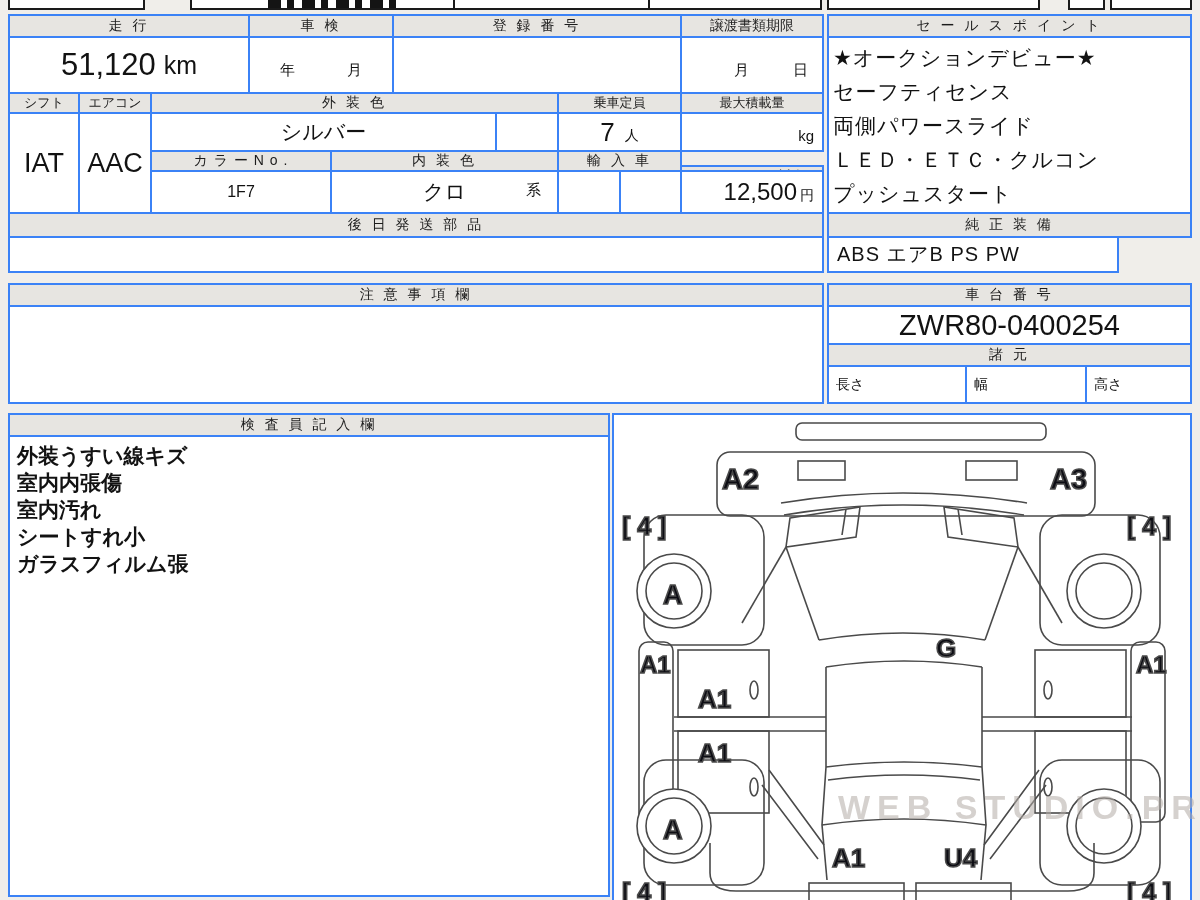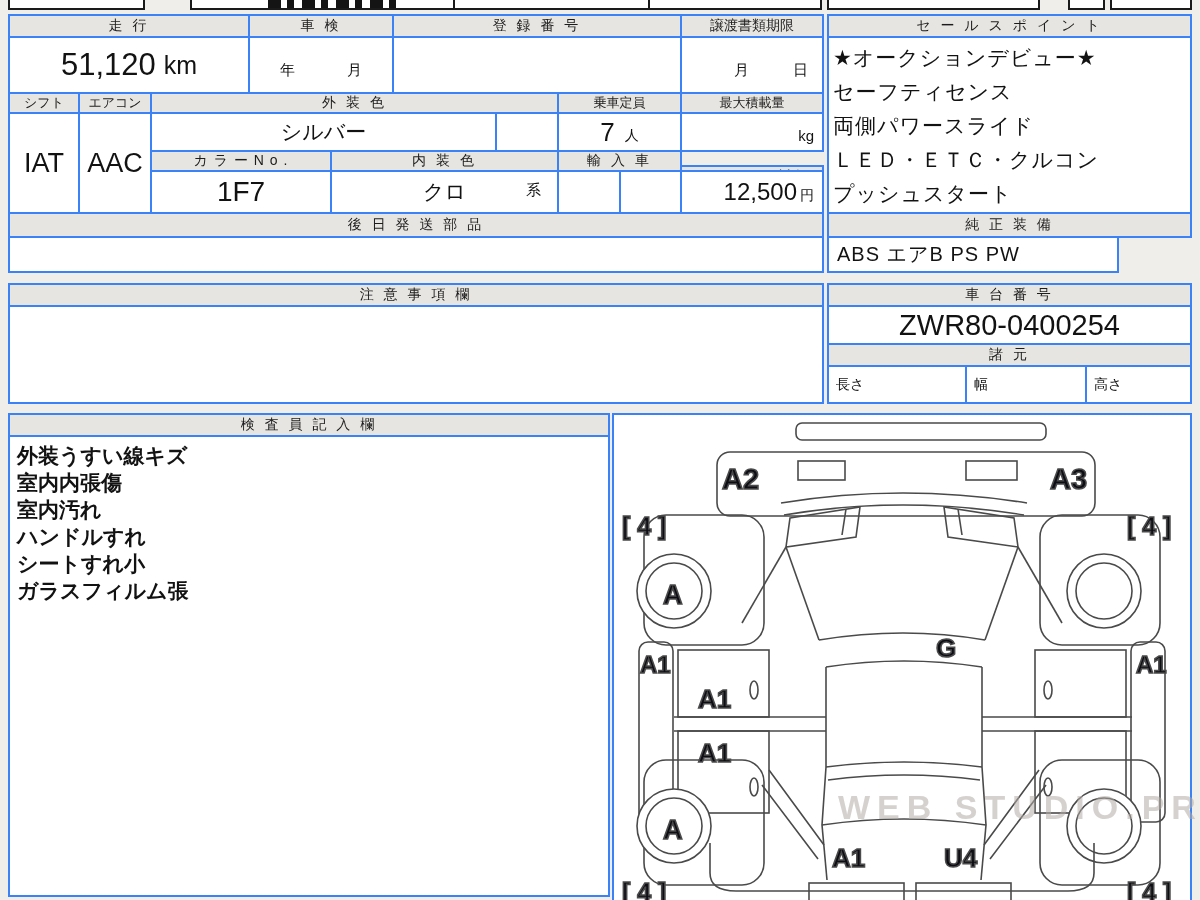--- a/index.html
+++ b/index.html
@@ -103,21 +103,21 @@
     <span>内 装 色</span>
   </div>
 <div class="box hdr" style="left:557px;top:150px;width:125px;height:22px">
     <span>輸 入 車</span>
   </div>
 <div class="box hdr" style="left:680px;top:165px;width:144px;height:22px;letter-spacing:0;font-size:13px">
     <span>リサイクル預託金</span>
   </div>
 
 <div class="box val" style="left:150px;top:170px;width:182px;height:44px">
-  <span class="b" style="font-size:28px">1F7</span>
+  <span class="b" style="font-size:16px">1F7</span>
 </div>
 <div class="box" style="left:330px;top:170px;width:229px;height:44px;display:flex;align-items:center;justify-content:center;position:absolute">
   <span class="b" style="font-size:21px">クロ</span>
   <span style="font-size:15px;position:absolute;right:16px;bottom:12px">系</span>
 </div>
 <div class="box" style="left:557px;top:170px;width:64px;height:44px"></div>
 <div class="box" style="left:619px;top:170px;width:63px;height:44px"></div>
 <div class="box" style="left:680px;top:170px;width:144px;height:44px;display:flex;align-items:center;justify-content:flex-end;padding-right:8px;box-sizing:border-box">
   <span class="b" style="font-size:24px">12,500</span>
   <span style="font-size:14px;margin-left:3px;padding-top:8px">円</span>
@@ -170,21 +170,20 @@
   <span>高さ</span>
 </div>
 
 <div class="box hdr" style="left:8px;top:413px;width:602px;height:24px">
     <span>検 査 員 記 入 欄</span>
   </div>
 <div class="box lines" style="left:8px;top:435px;width:602px;height:462px">
   <div>外装うすい線キズ</div>
   <div>室内内張傷</div>
   <div>室内汚れ</div>
-  <div>ハンドルすれ</div>
   <div>シートすれ小</div>
   <div>ガラスフィルム張</div>
 </div>
 
 <div class="box" style="left:612px;top:413px;width:580px;height:492px">
   <svg width="576" height="488" viewBox="0 0 576 488" style="display:block" fill="none" stroke="#4a4a4a" stroke-width="1.6">
 
     <rect x="182" y="8" width="250" height="17" rx="6"></rect>
 
     <rect x="103" y="37" width="378" height="64" rx="13"></rect>

